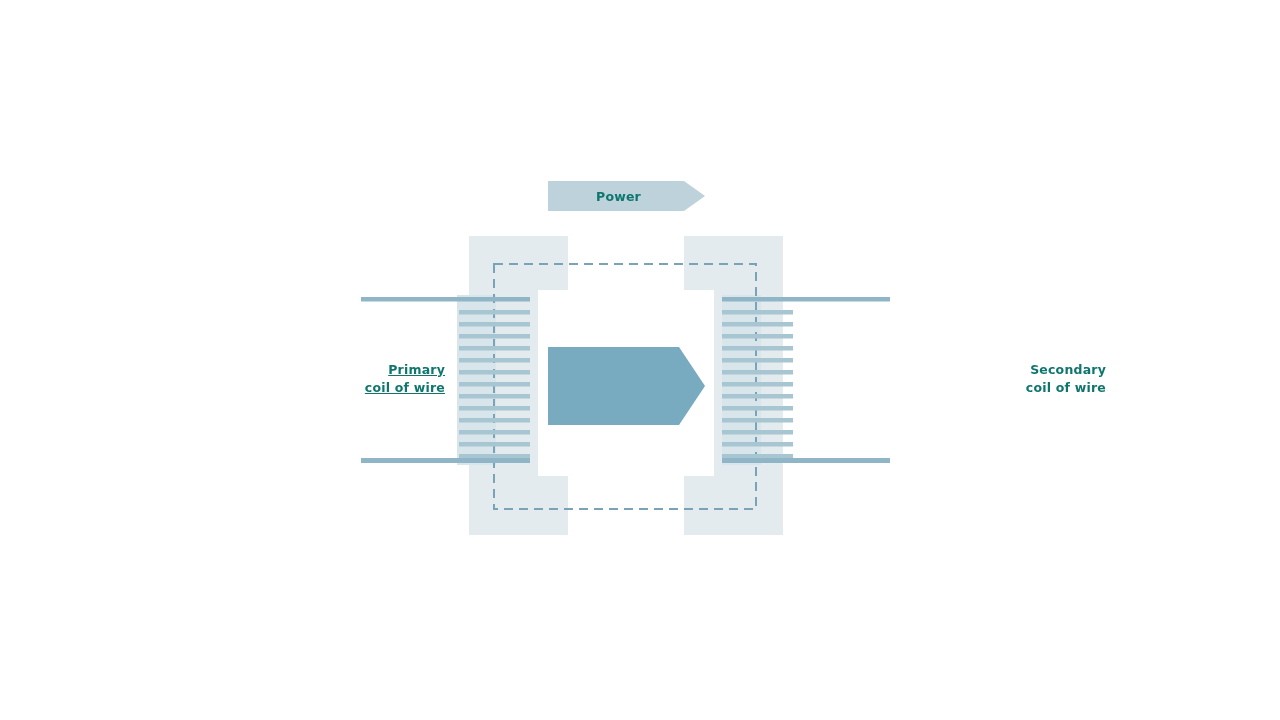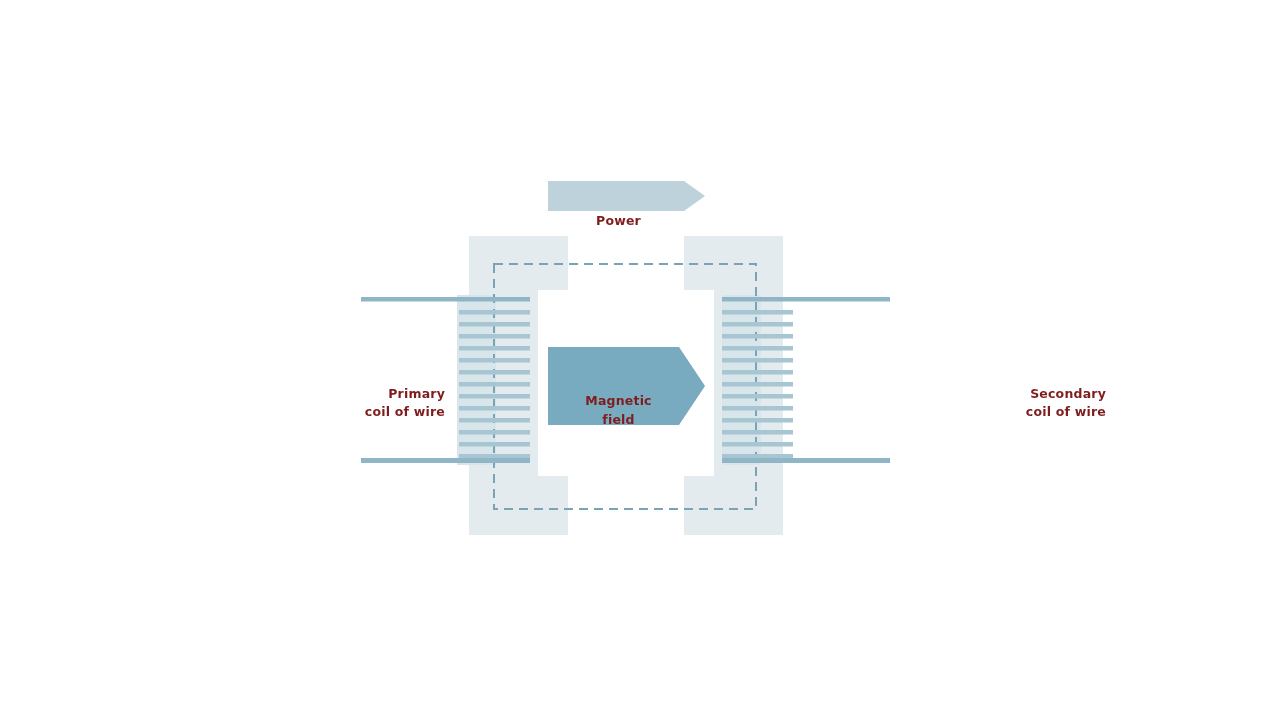--- a/index.html
+++ b/index.html
@@ -25,32 +25,32 @@
     left: 0;
     top: 0;
     width: 1280px;
     height: 720px;
     display: block;
   }
   .lbl {
     position: absolute;
     font-family: "DejaVu Sans", "Liberation Sans", sans-serif;
     font-weight: bold;
-    color: #7f1d1d;
+    color: #0f766e;
     letter-spacing: 0.2px;
     line-height: 1.45;
     white-space: pre;
-    margin-top: 24px;
   }
   #label-primary {
     left: 0px;
     top: 361px;
     width: 445px;
     text-align: right;
     font-size: 12.5px;
+    text-decoration: underline;
   }
   #label-secondary {
     left: 806px;
     top: 361px;
     width: 300px;
     text-align: right;
     font-size: 12.5px;
   }
   #label-power {
     left: 548px;
@@ -131,22 +131,20 @@
     </g>
 
     <path fill="#bdd2da" d="M548,181 L684,181 L705,196 L684,211 L548,211 Z"></path>
 
     <path fill="#78abc0" d="M548,347 L679,347 L705,386 L679,425 L548,425 Z"></path>
 
   </svg>
 
   <div class="lbl" id="label-power">Power</div>
 
-  <div class="lbl" id="label-magnetic">Magnetic
-field</div>
 
   <div class="lbl" id="label-primary">Primary
 coil of wire</div>
 
   <div class="lbl" id="label-secondary">Secondary
 coil of wire</div>
 
 </div>
 
 </body></html>

